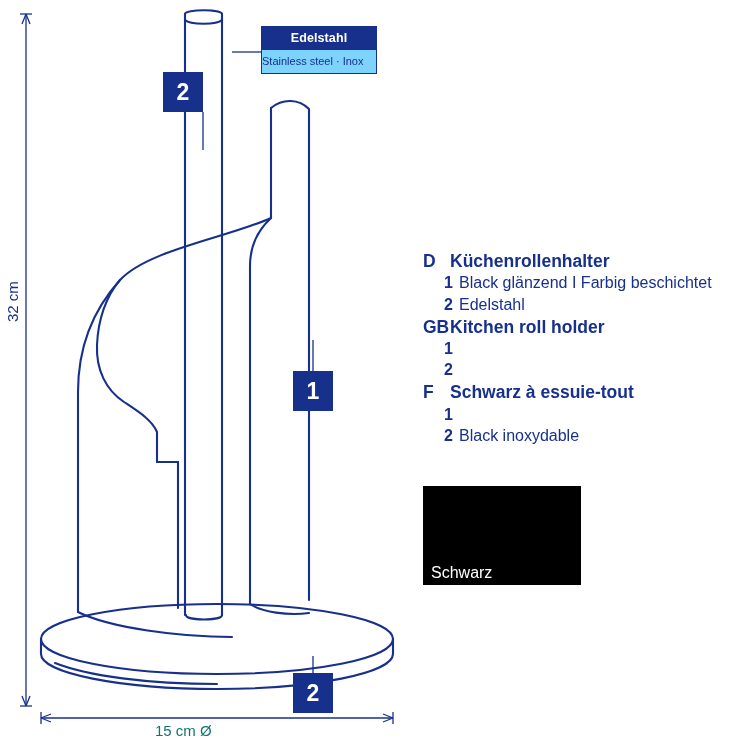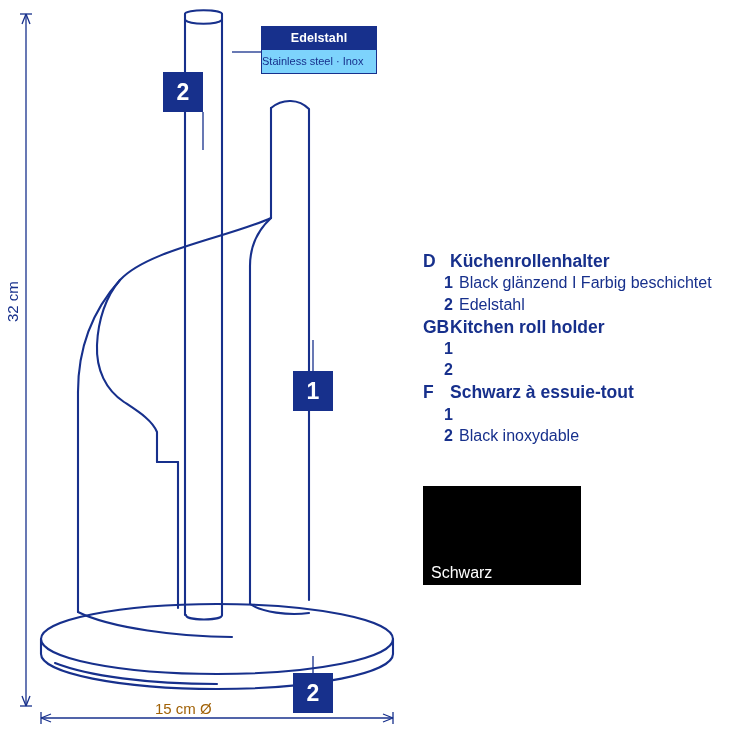--- a/index.html
+++ b/index.html
@@ -77,23 +77,23 @@
     top: 322px;
     font-size: 15px;
     color: #17308c;
     transform: rotate(-90deg);
     transform-origin: left top;
     white-space: nowrap;
   }
   .dim-w {
     position: absolute;
     left: 155px;
-    top: 700px;
+    top: 722px;
     font-size: 15px;
-    color: #a16207;
+    color: #0f766e;
     white-space: nowrap;
   }
 
   
   .legend {
     position: absolute;
     left: 423px;
     top: 250px;
     width: 322px;
     color: #17308c;

